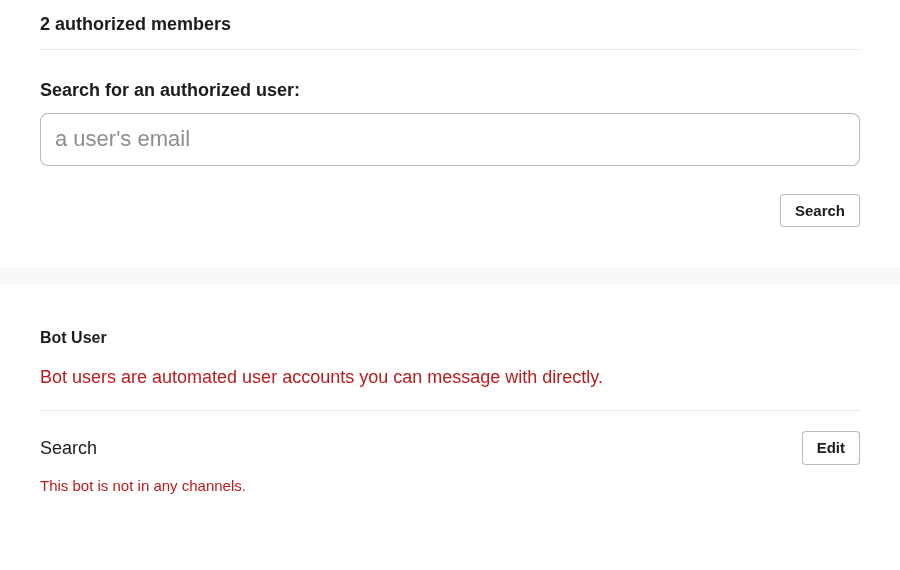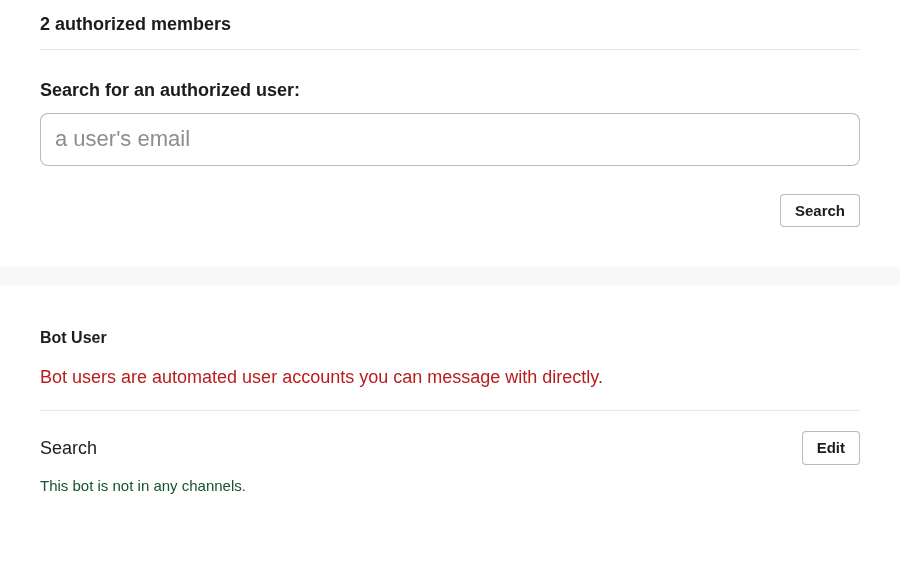--- a/index.html
+++ b/index.html
@@ -15,21 +15,21 @@
     .search-block { padding-top: 30px; padding-bottom: 40px; }
     .search-label { font-size: 18px; font-weight: 700; color: #1d1c1d; display: block; margin-bottom: 12px; }
     .search-input { width: 100%; font-size: 22px; font-family: inherit; color: #1d1c1d; padding: 10px 14px; border: 1px solid rgba(29,28,29,0.3); border-radius: 8px; outline: none; line-height: 1.4; }
     .search-input::placeholder { color: #8d8d8d; }
     .search-btn-row { display: flex; justify-content: flex-end; margin-top: 28px; }
     .bot-section { padding-top: 44px; padding-bottom: 30px; }
     .bot-title { font-size: 16px; font-weight: 800; color: #1d1c1d; margin-bottom: 20px; }
     .bot-desc { font-size: 18px; color: #b91c1c; font-weight: 400; margin-bottom: 22px; }
     .bot-entry { padding-top: 20px; }
     .bot-name { font-size: 18px; font-weight: 400; color: #1d1c1d; }
-    .bot-status { font-size: 15px; color: #14532d; margin-top: 12px; }
+    .bot-status { font-size: 15px; color: #b91c1c; margin-top: 12px; }
   </style>
 </head>
 <body>
 
 <div class="container">
 
   <div class="section">
     <div class="row-flex members-row">
       <div class="members-title">2 authorized members</div>
     </div>

